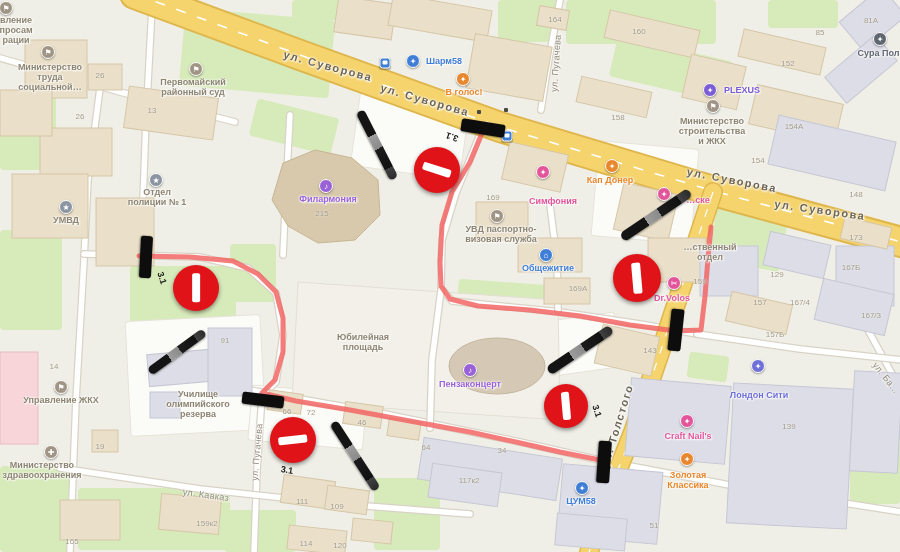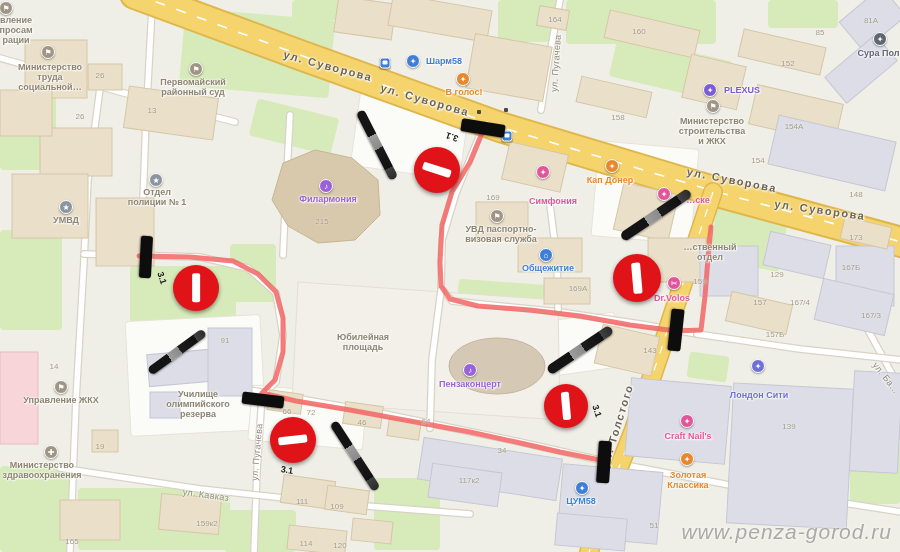--- a/index.html
+++ b/index.html
@@ -149,21 +149,20 @@
       <rect x="560" y="468" width="100" height="72" fill="#dcdde6" stroke="#c6c7d4" stroke-width="1" transform="rotate(5 610 504)"></rect>
       <rect x="628" y="382" width="100" height="78" fill="#dcdde6" stroke="#c6c7d4" stroke-width="1" transform="rotate(5 678 421)"></rect>
       <rect x="730" y="386" width="120" height="140" fill="#dcdde6" stroke="#c6c7d4" stroke-width="1" transform="rotate(3 790 456)"></rect>
       <rect x="852" y="372" width="48" height="100" fill="#dcdde6" stroke="#c6c7d4" stroke-width="1" transform="rotate(3 876 422)"></rect>
       <rect x="556" y="516" width="70" height="32" fill="#dcdde6" stroke="#c6c7d4" stroke-width="1" transform="rotate(5 591 532)"></rect>
       <polygon points="283,163 315,150 352,158 378,180 380,215 355,240 318,243 288,226 272,200" fill="#d8c9ac" stroke="#c6b593" stroke-width="1"></polygon>
       <ellipse cx="497" cy="366" rx="48" ry="28" fill="#d5c9b6" stroke="#c4b59e" stroke-width="1"></ellipse>
       <polyline points="482,133 470,162 452,192 442,225 440,262 441,286 450,299 478,306 530,310 580,316 630,325 676,331 701,330 705,296 708,258 711,227" fill="none" stroke="#f2605f" stroke-width="5" opacity="0.82" stroke-linecap="round" stroke-linejoin="round"></polyline>
       <polyline points="139,256 190,257 233,261 258,274 276,292 283,318 283,352 275,380 262,393 296,401 350,410 410,421 470,432 525,444 560,452 600,460" fill="none" stroke="#f2605f" stroke-width="5" opacity="0.82" stroke-linecap="round" stroke-linejoin="round"></polyline>
     </svg>
-  <div class="watermark">www.penza-gorod.ru</div>
 <div class="lbl street" style="left: 328px; top: 66px; transform: translate(-50%, -50%) rotate(15deg);">ул. Суворова</div>
     <div class="lbl street" style="left: 425px; top: 100px; transform: translate(-50%, -50%) rotate(16deg);">ул. Суворова</div>
     <div class="lbl street" style="left: 732px; top: 180px; transform: translate(-50%, -50%) rotate(11deg);">ул. Суворова</div>
     <div class="lbl street" style="left: 820px; top: 210px; transform: translate(-50%, -50%) rotate(8deg);">ул. Суворова</div>
     <div class="lbl street" style="left: 617px; top: 426px; transform: translate(-50%, -50%) rotate(-73deg);">ул. Толстого</div>
     <div class="lbl street minor" style="left: 257px; top: 452px; transform: translate(-50%, -50%) rotate(-85deg);">ул. Пугачева</div>
     <div class="lbl street minor" style="left: 556px; top: 63px; transform: translate(-50%, -50%) rotate(-86deg);">ул. Пугачева</div>
     <div class="lbl street minor" style="left: 206px; top: 495px; transform: translate(-50%, -50%) rotate(8deg);">ул. Кавказ</div>
     <div class="lbl street minor" style="left: 886px; top: 378px; transform: translate(-50%, -50%) rotate(52deg);">ул. Ба…</div>
     <div class="poi-icon" style="background: rgb(160, 148, 132); left: 6px; top: 8px; transform: translate(-50%, -50%) rotate(0deg);">⚑</div>
@@ -231,31 +230,31 @@
     <div class="lbl num" style="left: 851px; top: 268px; transform: translate(-50%, -50%) rotate(0deg);">167Б</div>
     <div class="lbl num" style="left: 777px; top: 275px; transform: translate(-50%, -50%) rotate(0deg);">129</div>
     <div class="lbl num" style="left: 760px; top: 303px; transform: translate(-50%, -50%) rotate(0deg);">157</div>
     <div class="lbl num" style="left: 800px; top: 303px; transform: translate(-50%, -50%) rotate(0deg);">167/4</div>
     <div class="lbl num" style="left: 871px; top: 316px; transform: translate(-50%, -50%) rotate(0deg);">167/3</div>
     <div class="lbl num" style="left: 775px; top: 335px; transform: translate(-50%, -50%) rotate(0deg);">157Б</div>
     <div class="lbl num" style="left: 650px; top: 351px; transform: translate(-50%, -50%) rotate(0deg);">143</div>
     <div class="lbl num" style="left: 789px; top: 427px; transform: translate(-50%, -50%) rotate(0deg);">139</div>
     <div class="lbl num" style="left: 493px; top: 198px; transform: translate(-50%, -50%) rotate(0deg);">169</div>
     <div class="lbl num" style="left: 578px; top: 289px; transform: translate(-50%, -50%) rotate(0deg);">169А</div>
-    <div class="lbl num" style="left: 322px; top: 214px; transform: translate(-50%, -50%) rotate(0deg); margin-top: 8px;">215</div>
+    <div class="lbl num" style="left: 322px; top: 214px; transform: translate(-50%, -50%) rotate(0deg);">215</div>
     <div class="lbl num" style="left: 225px; top: 341px; transform: translate(-50%, -50%) rotate(0deg);">91</div>
     <div class="lbl num" style="left: 54px; top: 367px; transform: translate(-50%, -50%) rotate(0deg);">14</div>
     <div class="lbl num" style="left: 100px; top: 447px; transform: translate(-50%, -50%) rotate(0deg);">19</div>
     <div class="lbl num" style="left: 72px; top: 542px; transform: translate(-50%, -50%) rotate(0deg);">165</div>
     <div class="lbl num" style="left: 207px; top: 524px; transform: translate(-50%, -50%) rotate(0deg);">159к2</div>
     <div class="lbl num" style="left: 700px; top: 282px; transform: translate(-50%, -50%) rotate(0deg);">159</div>
     <div class="lbl num" style="left: 287px; top: 412px; transform: translate(-50%, -50%) rotate(0deg);">66</div>
     <div class="lbl num" style="left: 311px; top: 413px; transform: translate(-50%, -50%) rotate(0deg);">72</div>
     <div class="lbl num" style="left: 362px; top: 423px; transform: translate(-50%, -50%) rotate(0deg);">46</div>
-    <div class="lbl num" style="left: 403px; top: 422px; transform: translate(-50%, -50%) rotate(0deg); margin-left: 23px;">64</div>
+    <div class="lbl num" style="left: 403px; top: 448px; transform: translate(-50%, -50%) rotate(0deg); margin-left: 23px;">64</div>
     <div class="lbl num" style="left: 502px; top: 451px; transform: translate(-50%, -50%) rotate(0deg);">34</div>
     <div class="lbl num" style="left: 469px; top: 481px; transform: translate(-50%, -50%) rotate(0deg);">117к2</div>
     <div class="lbl num" style="left: 302px; top: 502px; transform: translate(-50%, -50%) rotate(0deg);">111</div>
     <div class="lbl num" style="left: 337px; top: 507px; transform: translate(-50%, -50%) rotate(0deg);">109</div>
     <div class="lbl num" style="left: 306px; top: 544px; transform: translate(-50%, -50%) rotate(0deg);">114</div>
     <div class="lbl num" style="left: 340px; top: 546px; transform: translate(-50%, -50%) rotate(0deg);">120</div>
     <div class="lbl num" style="left: 654px; top: 526px; transform: translate(-50%, -50%) rotate(0deg);">51</div>
     <div class="lbl num" style="left: 820px; top: 33px; transform: translate(-50%, -50%) rotate(0deg);">85</div>
     <div class="lbl num" style="left: 871px; top: 21px; transform: translate(-50%, -50%) rotate(0deg);">81А</div>
     <div class="transit" style="left: 385px; top: 63px; transform: translate(-50%, -50%) rotate(0deg);"></div>

